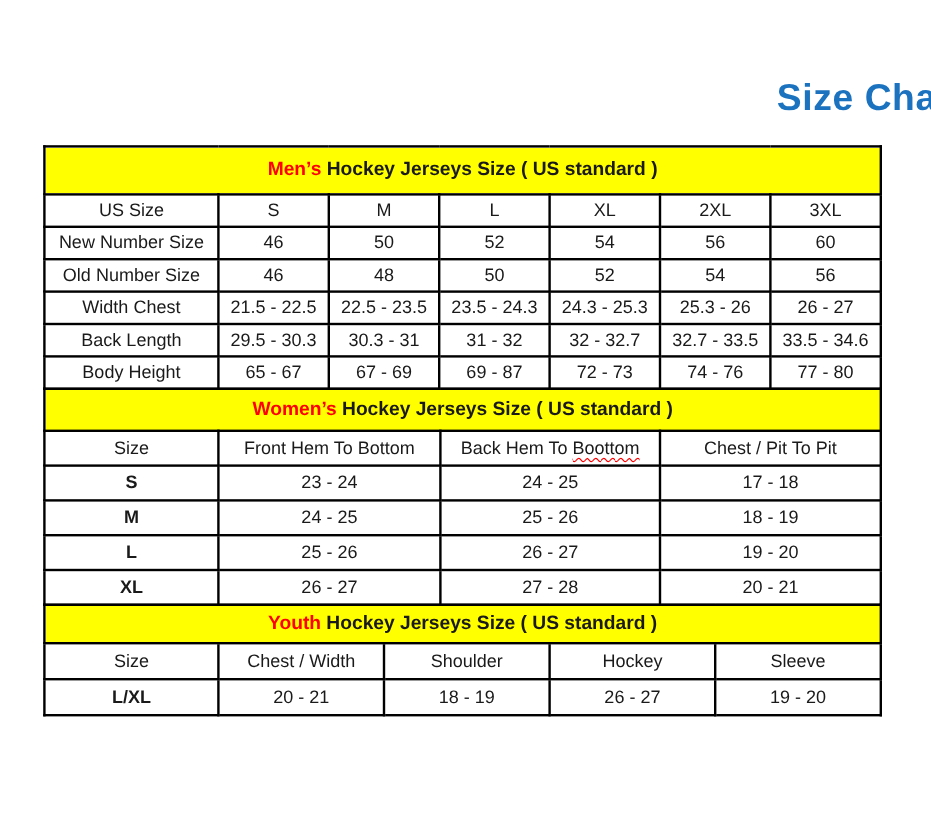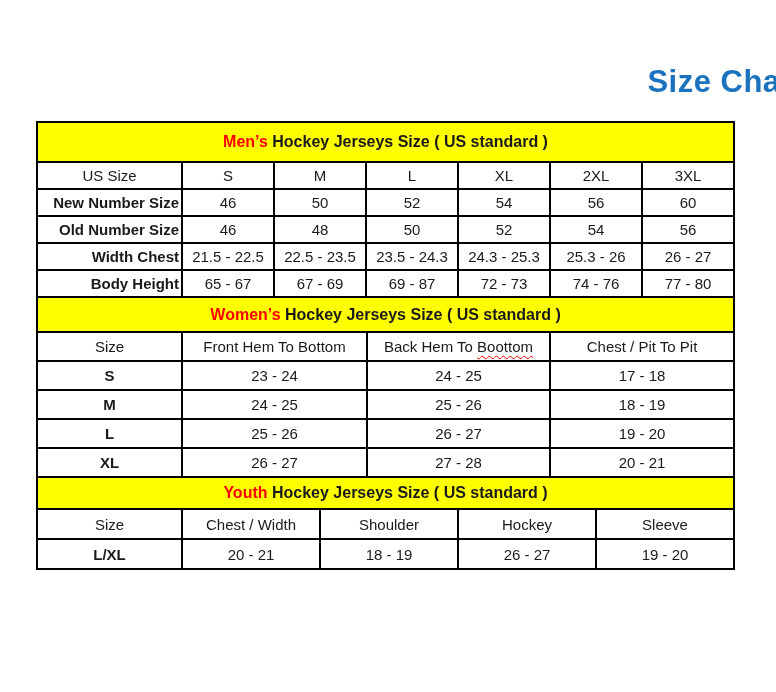--- a/index.html
+++ b/index.html
@@ -37,21 +37,21 @@
   td, th {
     border: 2px solid #000000;
     padding: 0 2px;
     text-align: center;
     vertical-align: middle;
     font-size: 15px;
     overflow: hidden;
     white-space: nowrap;
   }
   th { font-weight: normal; }
-  td.label-plain { font-weight: bold; text-align: right; }
+  td.label-plain { font-weight: normal; }
   td.label-bold, th.row-label { font-weight: bold; }
   .banner-cell {
     background: #ffff00;
     font-weight: bold;
     font-size: 16px;
     height: 40px;
   }
   .banner-accent { color: #ff0000; }
   .mens-t th, .mens-t td { height: 27px; }
   .mens-t .banner-cell { height: 40px; }
@@ -121,20 +121,29 @@
         <tr>
           <td class="label-plain">Width Chest</td>
           <td>21.5 - 22.5</td>
           <td>22.5 - 23.5</td>
           <td>23.5 - 24.3</td>
           <td>24.3 - 25.3</td>
           <td>25.3 - 26</td>
           <td>26 - 27</td>
         </tr>
         <tr>
+          <td class="label-plain">Back Length</td>
+          <td>29.5 - 30.3</td>
+          <td>30.3 - 31</td>
+          <td>31 - 32</td>
+          <td>32 - 32.7</td>
+          <td>32.7 - 33.5</td>
+          <td>33.5 - 34.6</td>
+        </tr>
+        <tr>
           <td class="label-plain">Body Height</td>
           <td>65 - 67</td>
           <td>67 - 69</td>
           <td>69 - 87</td>
           <td>72 - 73</td>
           <td>74 - 76</td>
           <td>77 - 80</td>
         </tr>
       </tbody>
     </table>

